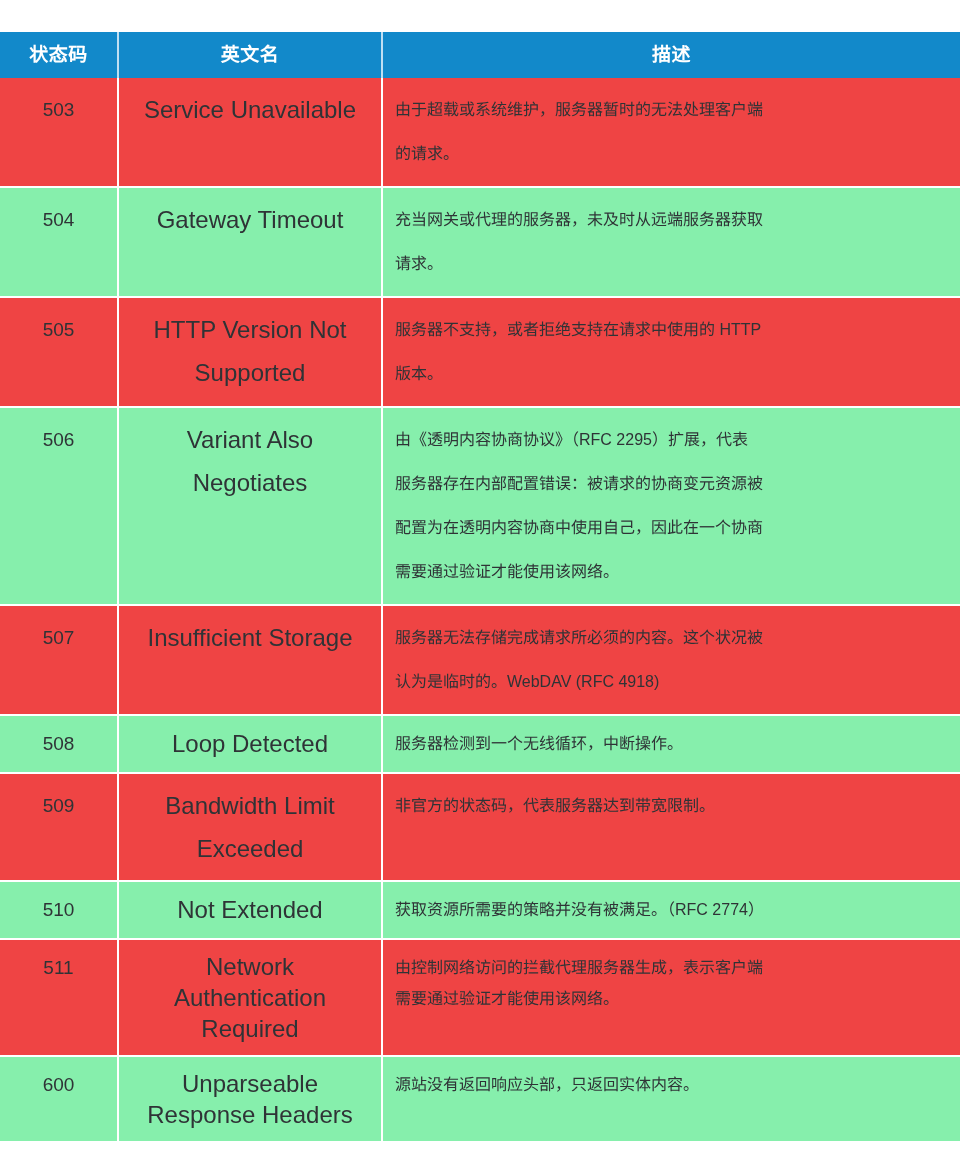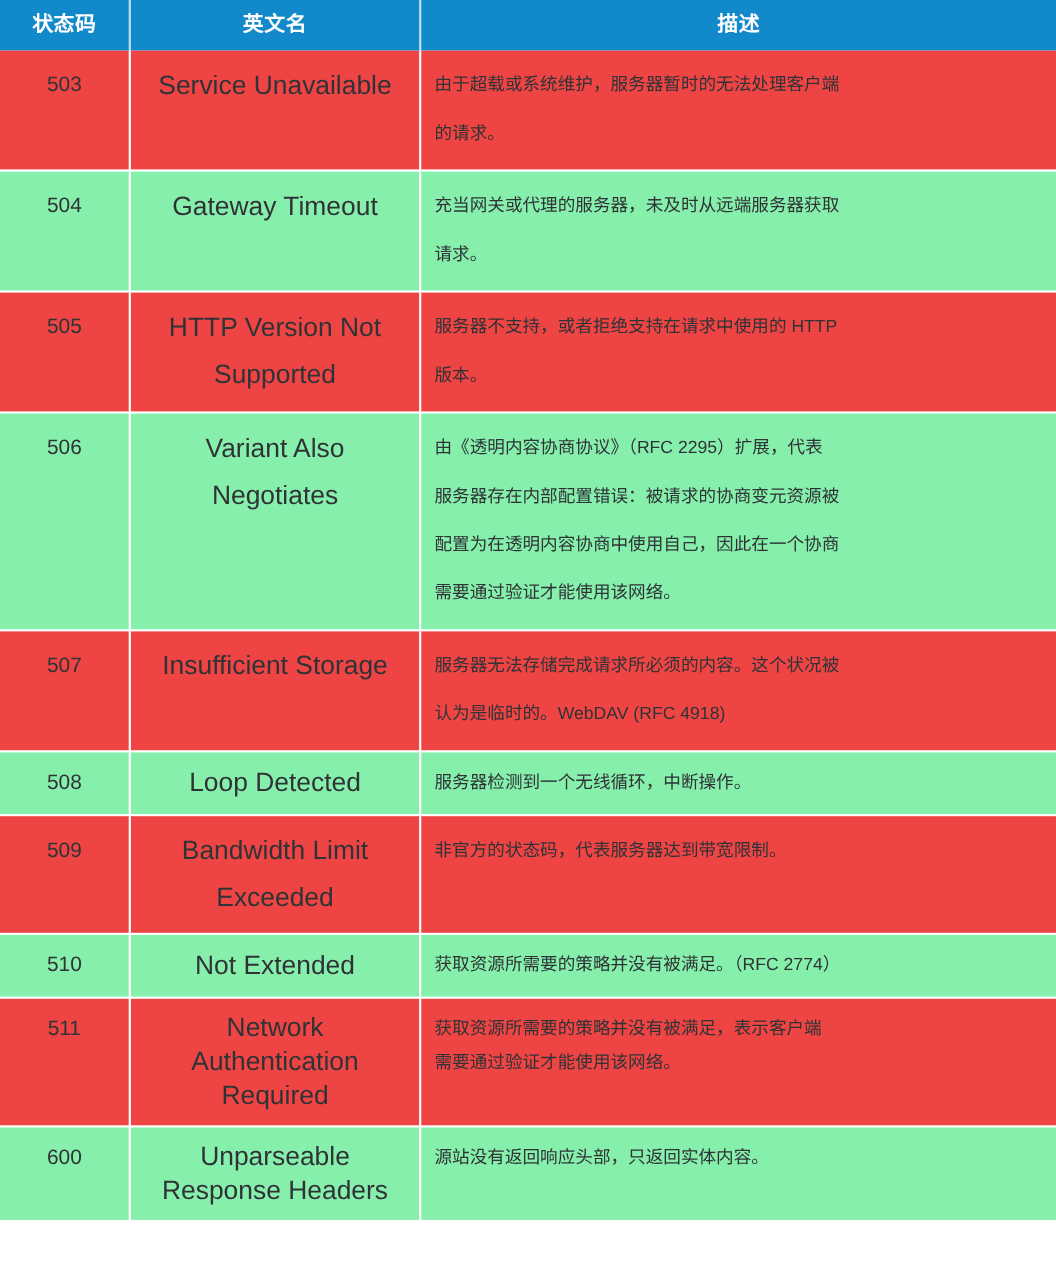--- a/index.html
+++ b/index.html
@@ -12,20 +12,21 @@
     width: 960px;
     height: 1152px;
     font-family: "Liberation Sans", "DejaVu Sans", sans-serif;
     -webkit-font-smoothing: antialiased;
   }
 
   .status-table {
     width: 960px;
     border-collapse: collapse;
     table-layout: fixed;
+    margin-top: 32px;
   }
 
   
   .status-table thead th {
     background: #1289ca;
     color: #ffffff;
     font-weight: bold;
     font-size: 19px;
     line-height: 20px;
     height: 46px;
@@ -203,21 +204,21 @@
         </td>
       </tr>
       <tr class="row-odd tight">
         <td class="cell-code">511</td>
         <td class="cell-name">
           <span class="name-line">Network</span>
           <span class="name-line">Authentication</span>
           <span class="name-line">Required</span>
         </td>
         <td class="cell-desc">
-          <span class="desc-line">获取资源所需要的策略并没有被满足，表示客户端</span>
+          <span class="desc-line">由控制网络访问的拦截代理服务器生成，表示客户端</span>
           <span class="desc-line">需要通过验证才能使用该网络。</span>
         </td>
       </tr>
       <tr class="row-even tight">
         <td class="cell-code">600</td>
         <td class="cell-name">
           <span class="name-line">Unparseable</span>
           <span class="name-line">Response Headers</span>
         </td>
         <td class="cell-desc">

